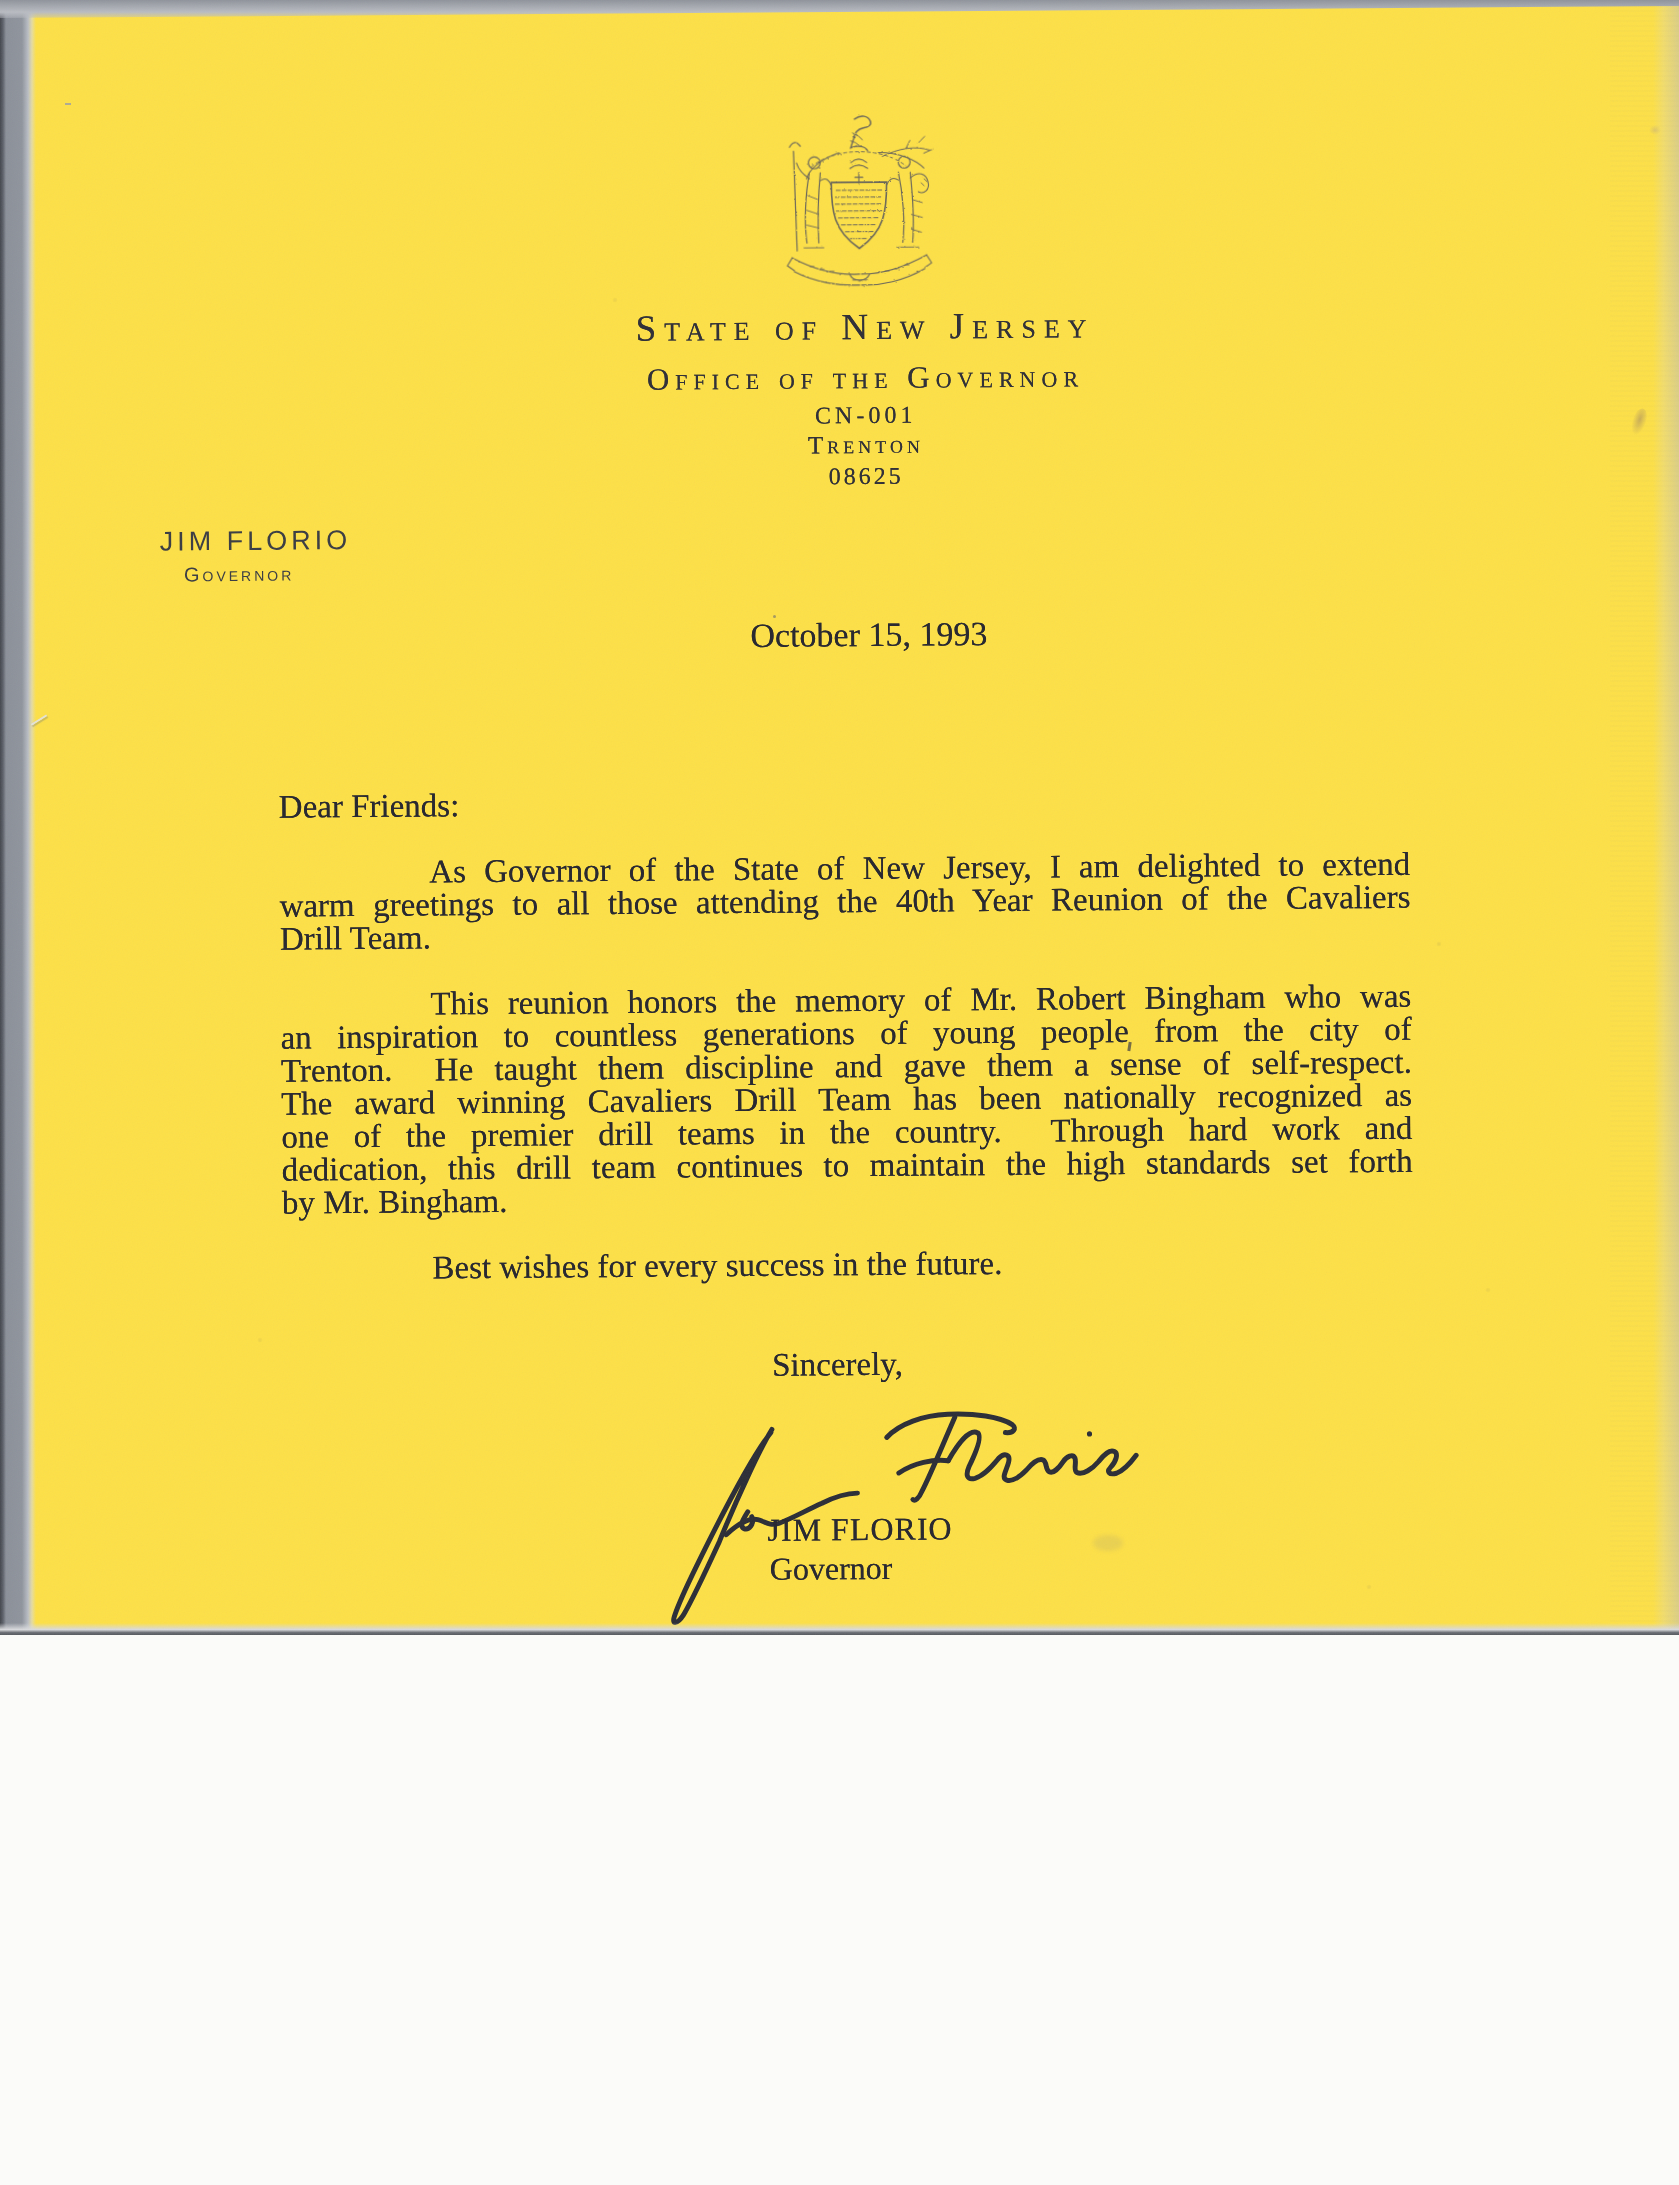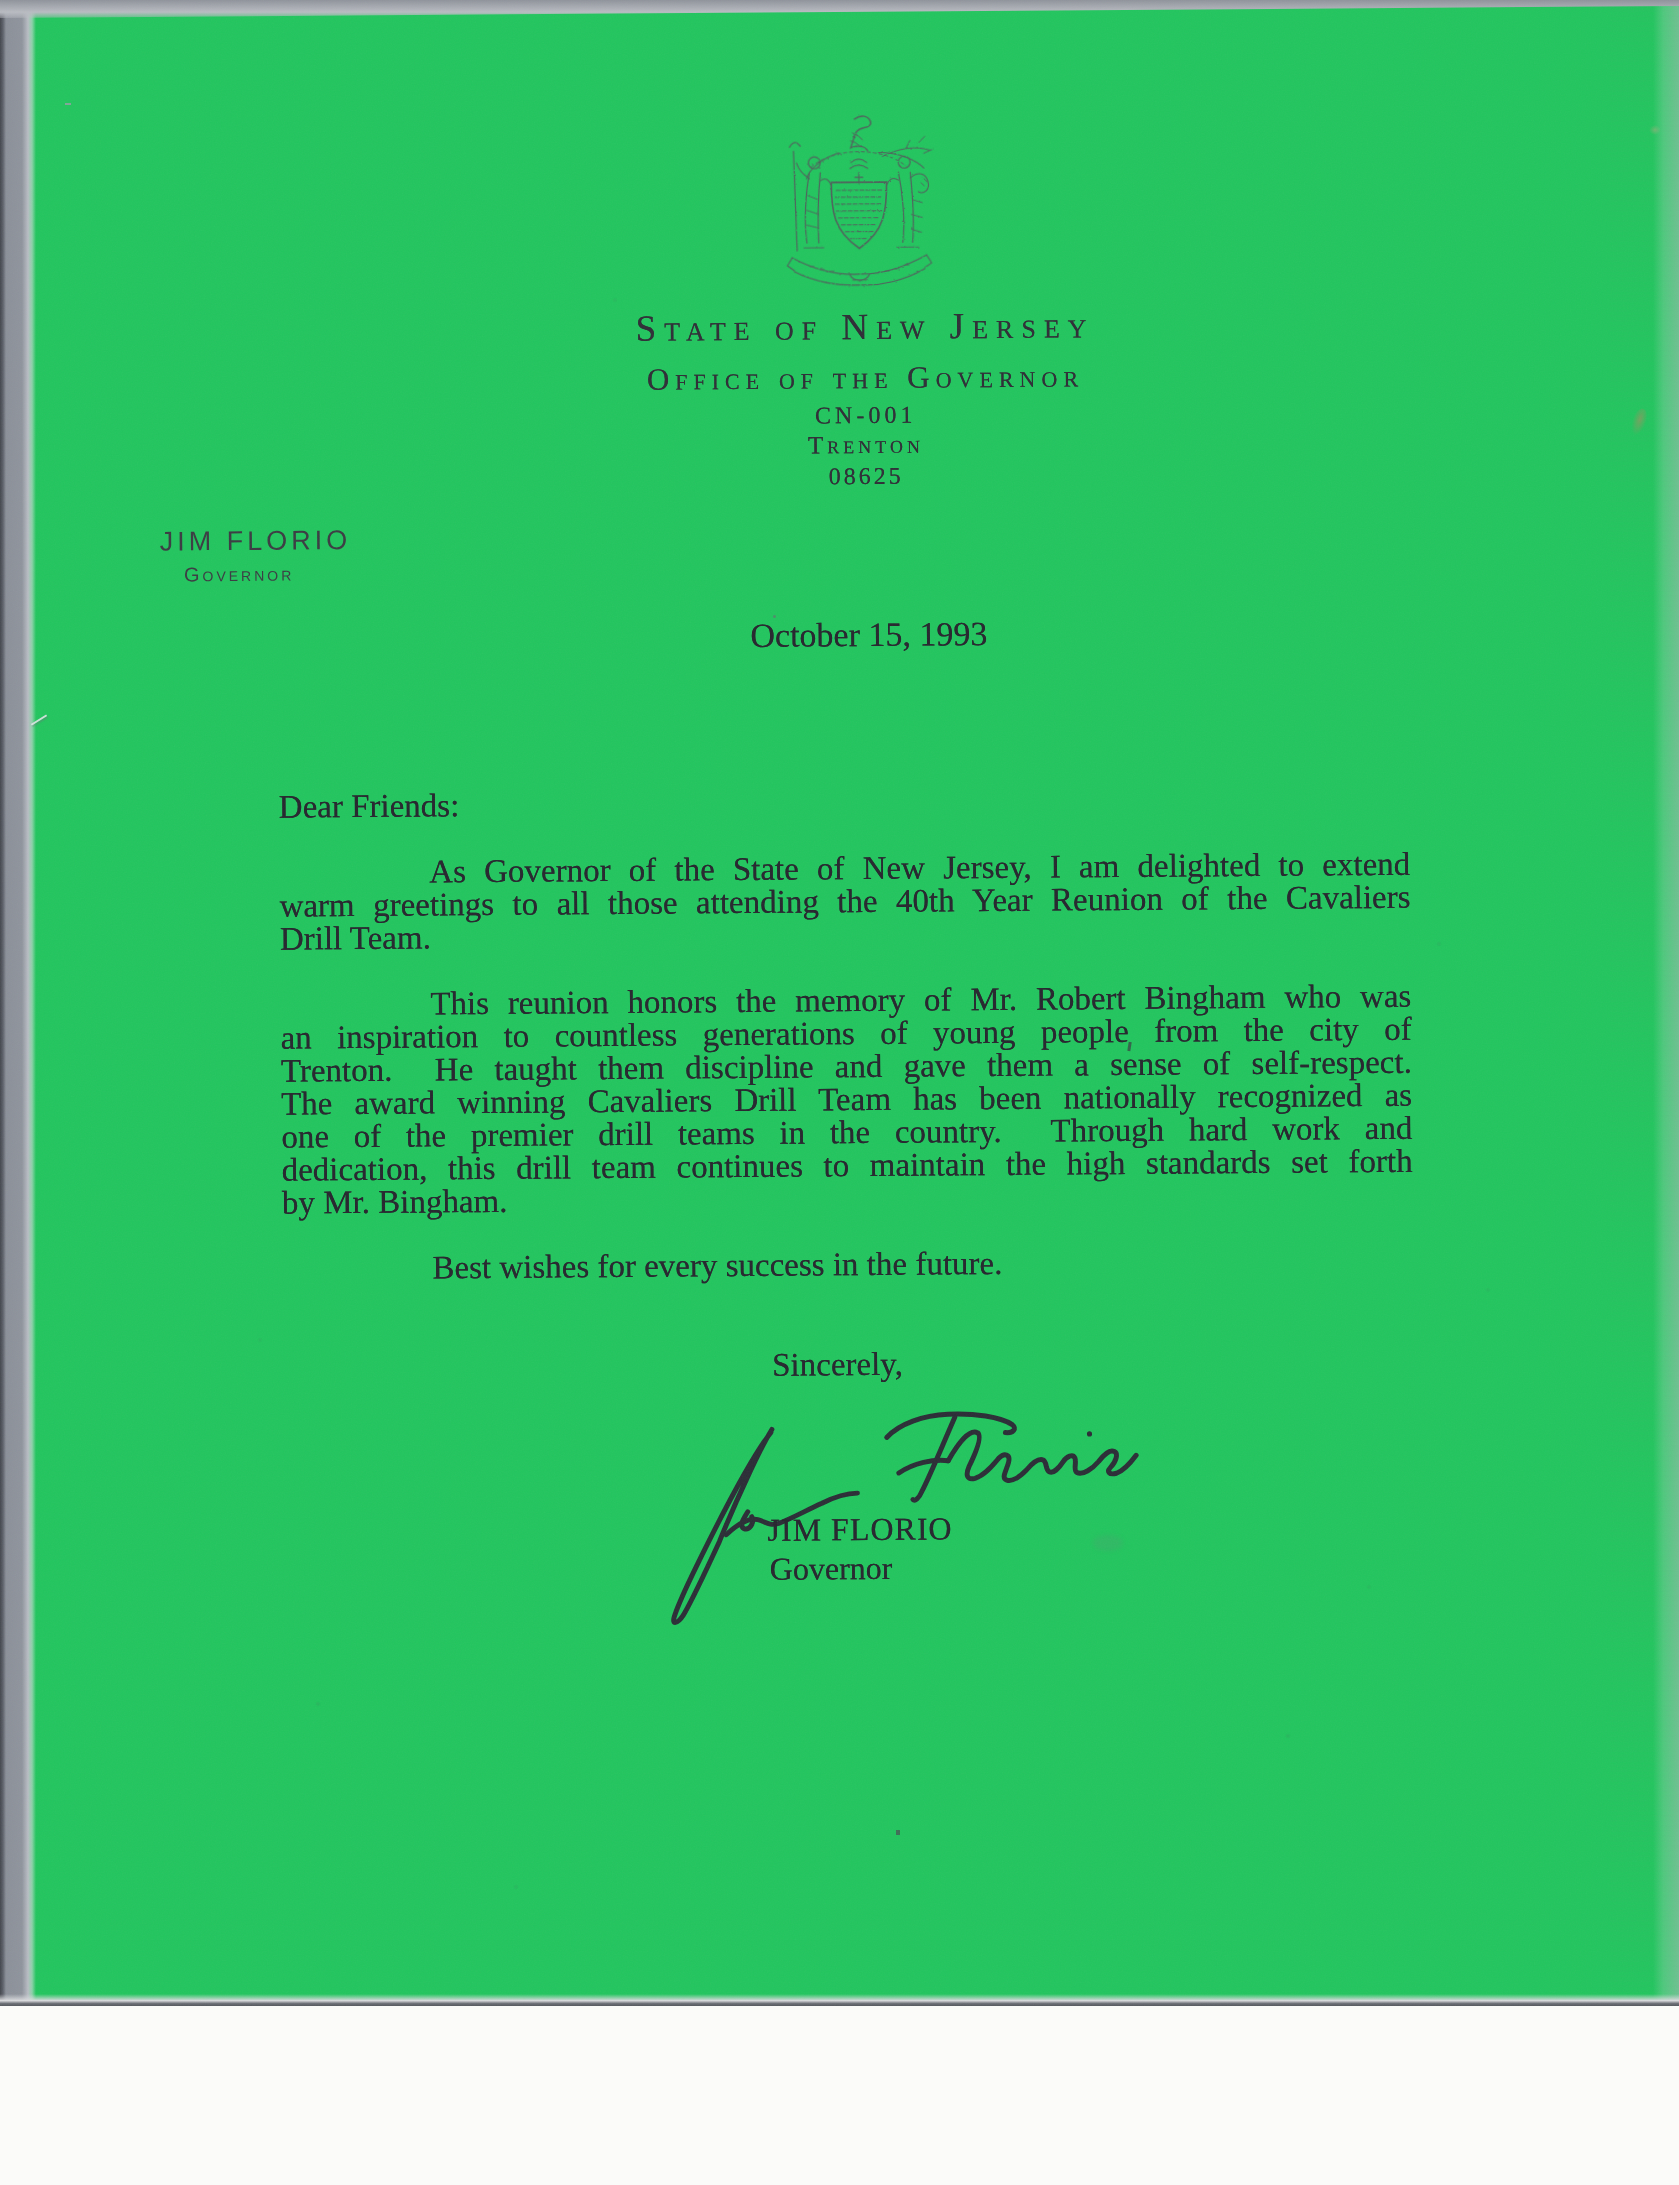--- a/index.html
+++ b/index.html
@@ -1,16 +1,16 @@
 <!DOCTYPE html>
 <html><head>
 <meta charset="utf-8">
 <style>
   html,body{margin:0;padding:0;background:#fbfbf9;}
-  #scan{position:relative;width:1679px;height:2006px;overflow:hidden;background:#22c55e;
+  #scan{position:relative;width:1679px;height:1635px;overflow:hidden;background:#fde047;
         font-family:"Liberation Serif","DejaVu Serif",serif;color:#26262e;}
   
   .edge-left{position:absolute;left:0;top:0;width:36px;height:2186px;z-index:5;
     background:linear-gradient(to right,#43464d 0px,#5d616a 3px,#8b9099 6px,#8f949d 22px,#b9bdc4 28px,rgba(214,217,221,.6) 32px,rgba(251,251,249,0) 36px);}
   .edge-top{position:absolute;left:0;top:0;width:1679px;height:22px;z-index:5;
     background:linear-gradient(to bottom,#8f939b,#b9bcc2 55%,rgba(251,251,249,0));
     clip-path:polygon(0 0,1679px 0,1679px 6px,0 18px);}
   .edge-bottom{position:absolute;left:0;bottom:0;width:1679px;height:12px;z-index:5;
     background:linear-gradient(to bottom,rgba(216,217,221,0) 0,#d9dadd 55%,#6a6d74 80%,#55585e 100%);}
   .edge-right{position:absolute;right:0;top:0;width:26px;height:2186px;z-index:4;

